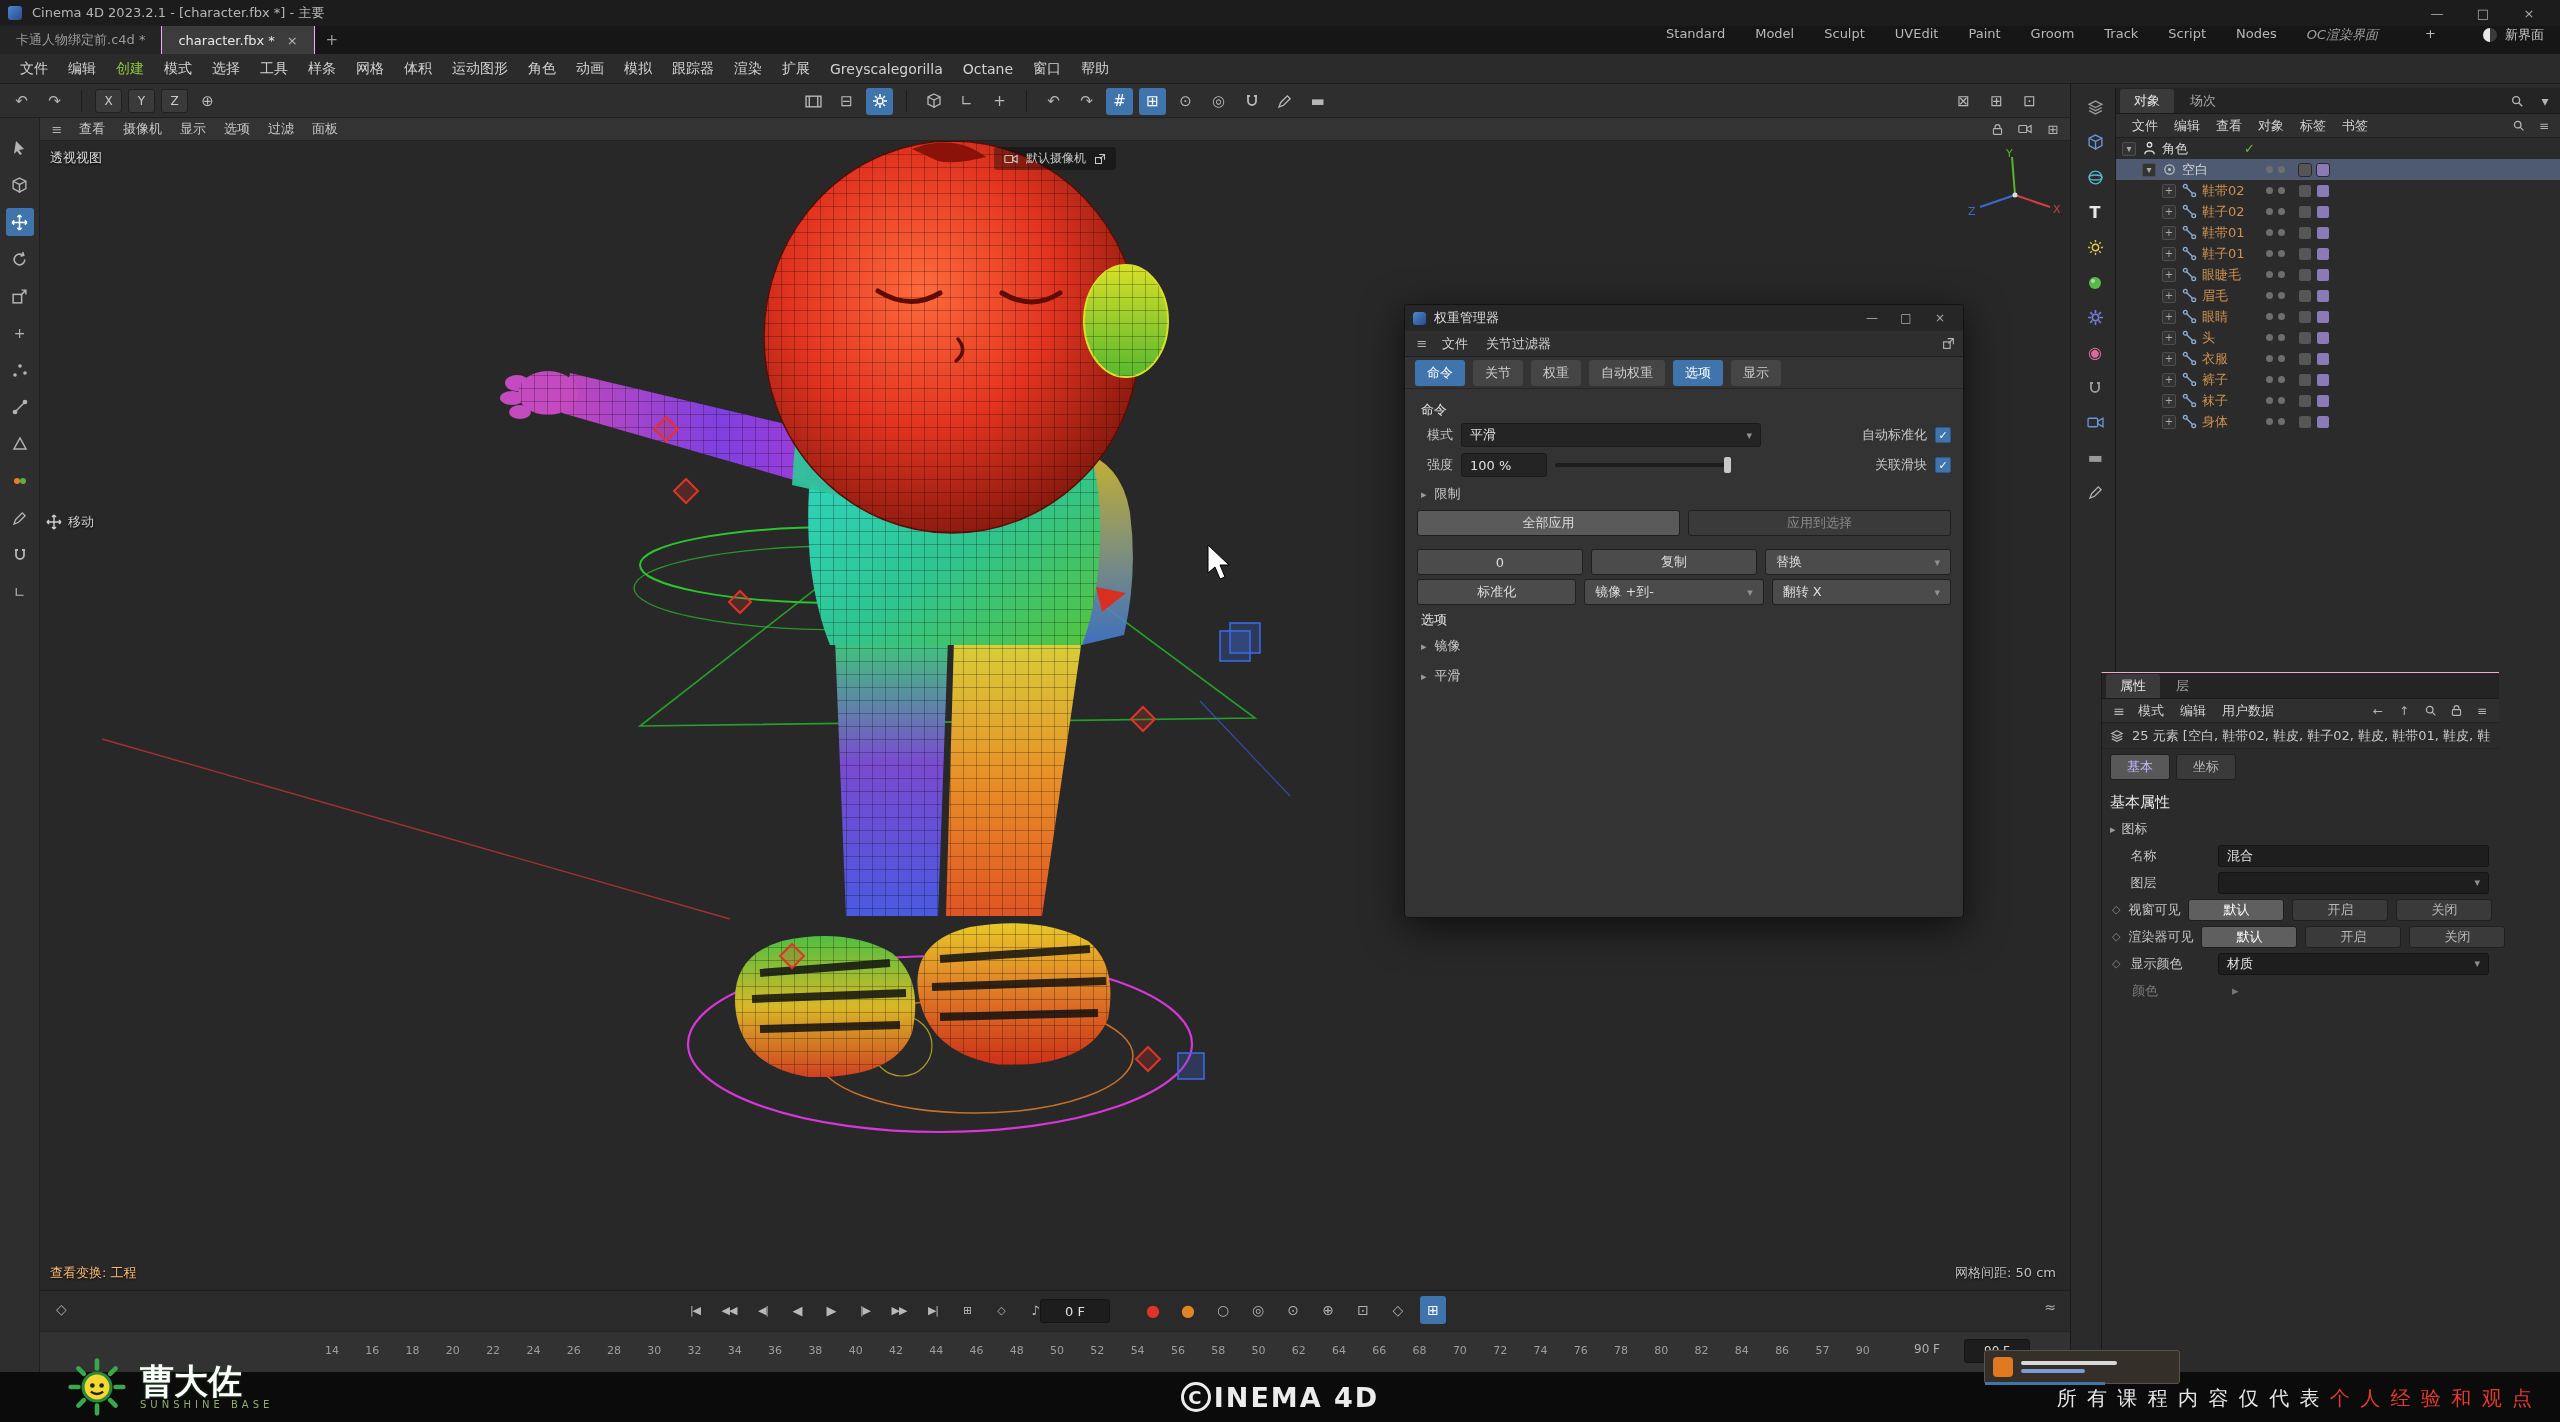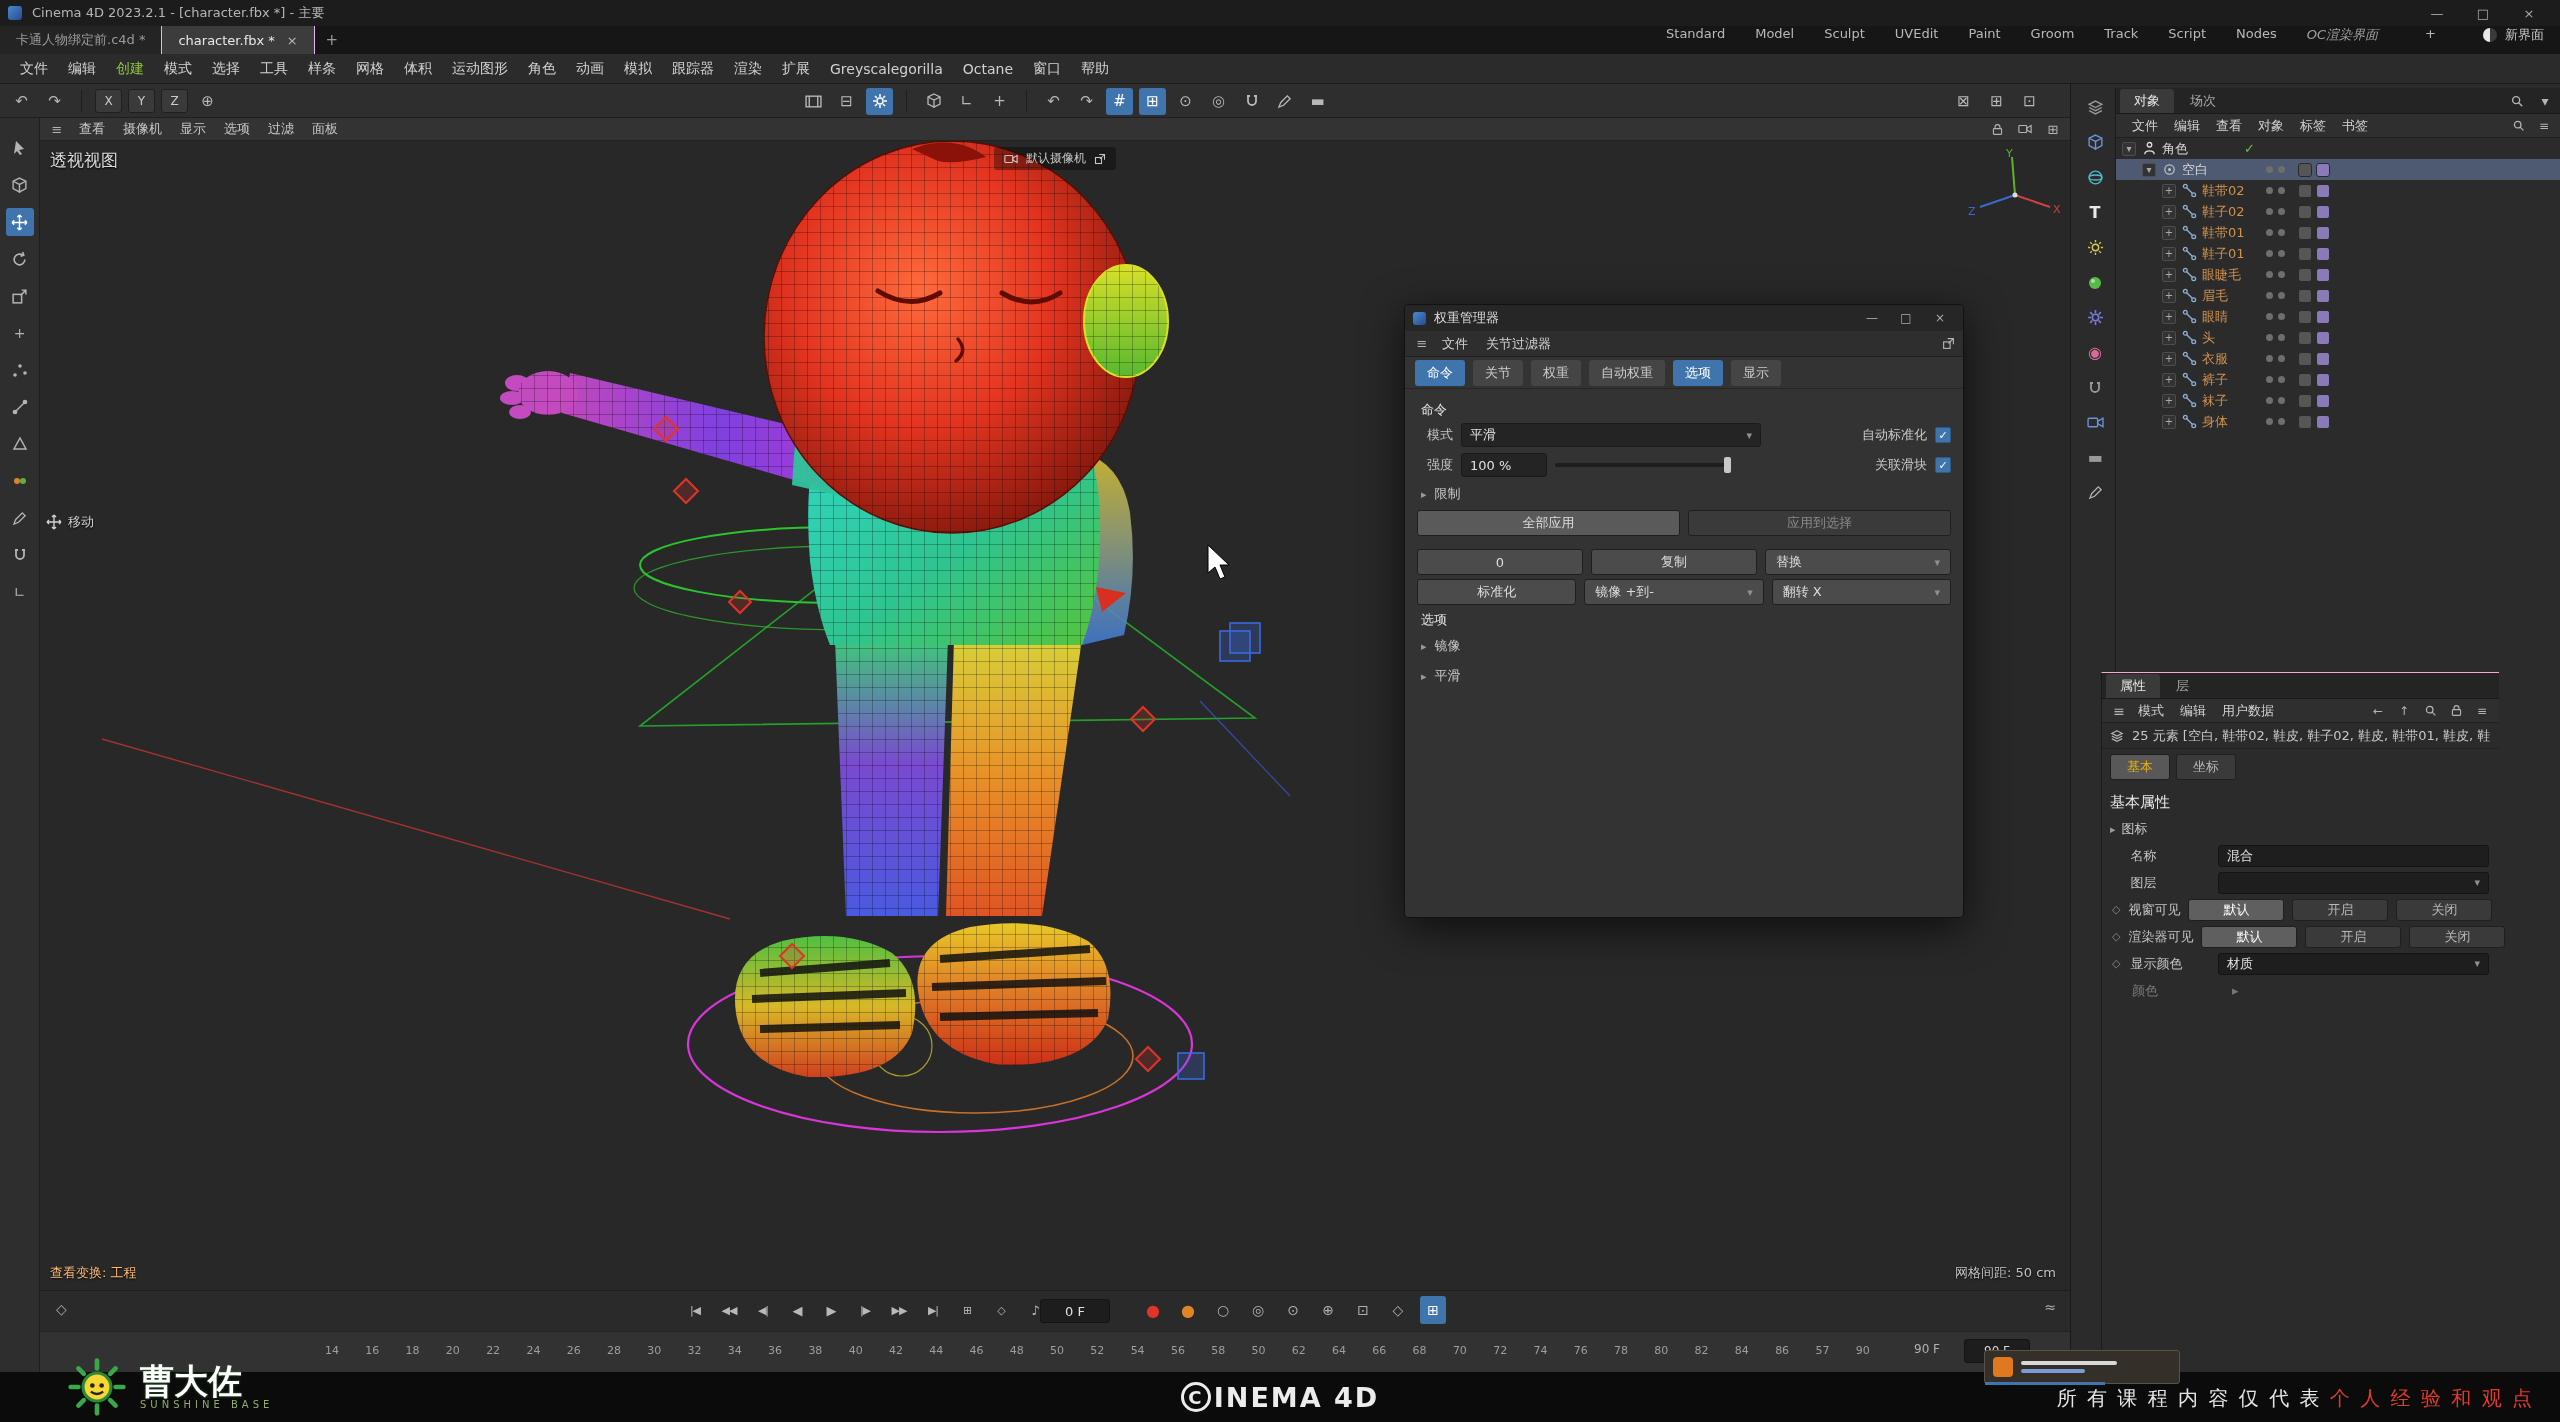--- a/index.html
+++ b/index.html
@@ -55,21 +55,21 @@
 
 .vpbar{position:absolute;left:40px;top:118px;width:2030px;height:23px;background:#333;
   display:flex;align-items:center;gap:4px;padding:0 8px;font-size:13px;border-bottom:1px solid #222}
 .vpbar .menu-item{padding:0 9px;font-size:13px;color:#c8c8c8}
 .vpbar-right{margin-left:auto;display:flex;gap:10px}
 .vpbar-right .ic{width:18px;height:18px;font-size:13px}
 
 
 .viewport{position:absolute;left:40px;top:141px;width:2030px;height:1149px;background:#282828;overflow:hidden}
 .vp-svg{position:absolute;left:0;top:0;width:100%;height:100%}
-.vp-label{position:absolute;left:10px;top:8px;font-size:17px;color:#dcdcdc;text-shadow:0 1px 2px #000}
+.vp-label{position:absolute;left:10px;top:8px;font-size:13px;color:#dcdcdc;text-shadow:0 1px 2px #000}
 .vp-cam{position:absolute;left:50%;top:6px;transform:translateX(-50%);display:flex;align-items:center;gap:8px;
   background:rgba(0,0,0,.35);border-radius:3px;padding:3px 10px;font-size:12px;color:#c8c8c8}
 .vp-tool{position:absolute;left:6px;top:372px;display:flex;align-items:center;gap:6px;font-size:13px;color:#d0d0d0;text-shadow:0 1px 2px #000}
 .vp-status-l{position:absolute;left:10px;bottom:8px;font-size:13px;color:#fdba74;text-shadow:0 1px 2px #000}
 .vp-status-r{position:absolute;right:14px;bottom:8px;font-size:13px;color:#c4c4c4;text-shadow:0 1px 2px #000}
 .vp-gizmo{position:absolute;right:10px;top:4px}
 
 
 .rightcol{position:absolute;left:2070px;top:84px;width:490px;height:1288px;background:#2b2b2b;border-left:1px solid #191919}
 .rightstrip{position:absolute;left:6px;top:10px;width:36px;display:flex;flex-direction:column;align-items:center;gap:8px}
@@ -108,21 +108,21 @@
 .ocheck{position:absolute;left:128px;color:#6fbf3f;font-weight:bold;font-size:13px}
 .odots{position:absolute;left:150px;display:flex;gap:5px}
 .odots i{width:7px;height:7px;border-radius:50%;background:#6e6e6e}
 .otags{position:absolute;left:182px;display:flex;gap:4px}
 .otags b{width:14px;height:14px;border-radius:3px;background:#565656;border:1px solid #2a2a2a}
 .otags b:nth-child(2){background:#8a7ab8}
 
 
 .subtabs{display:flex;gap:6px;padding:5px 8px;align-items:center}
 .subtab{padding:3px 16px;font-size:13px;background:#3a3a3a;border:1px solid #1f1f1f;border-radius:3px;color:#b8b8b8}
-.subtab.active{background:#585858;color:#eab308}
+.subtab.active{background:#585858;color:#c4b5fd}
 .ainfo{display:flex;align-items:center;gap:8px;height:26px;padding:0 8px;font-size:13px;color:#c8c8c8;
   white-space:nowrap;overflow:hidden;border-bottom:1px solid #222}
 .asection{padding:8px 8px 4px;font-size:15px;font-weight:normal;color:#e8e8e8}
 .agroup{display:flex;align-items:center;gap:6px;padding:4px 8px;font-size:13px;color:#c8c8c8}
 .arow{display:flex;align-items:center;height:27px;padding:0 10px;gap:8px;font-size:13px}
 .akey{width:12px;color:#8a8a8a;font-size:11px}
 .alabel{width:92px;color:#c4c4c4;white-space:nowrap}
 .afield{height:22px;background:#1e1e1e;border:1px solid #141414;border-radius:3px;color:#e0e0e0;
   font-size:13px;padding:0 8px;display:flex;align-items:center}
 .afield input{background:transparent;border:none;outline:none;color:#e0e0e0;font-size:13px;width:100%;

